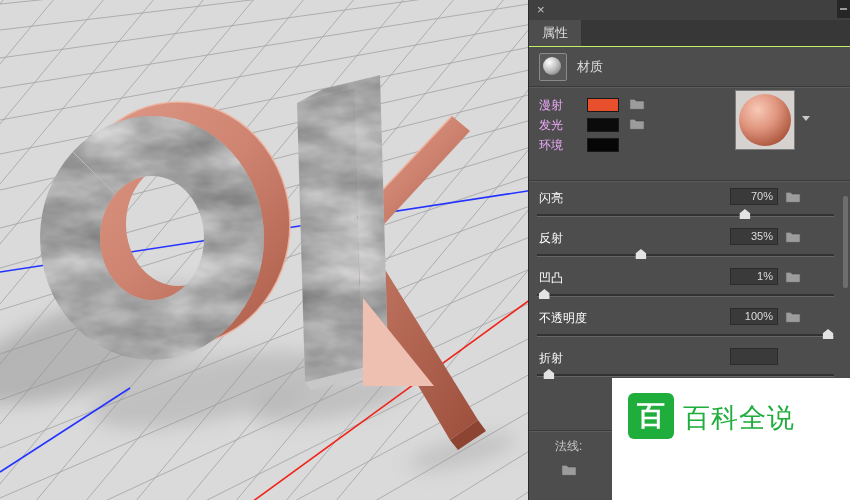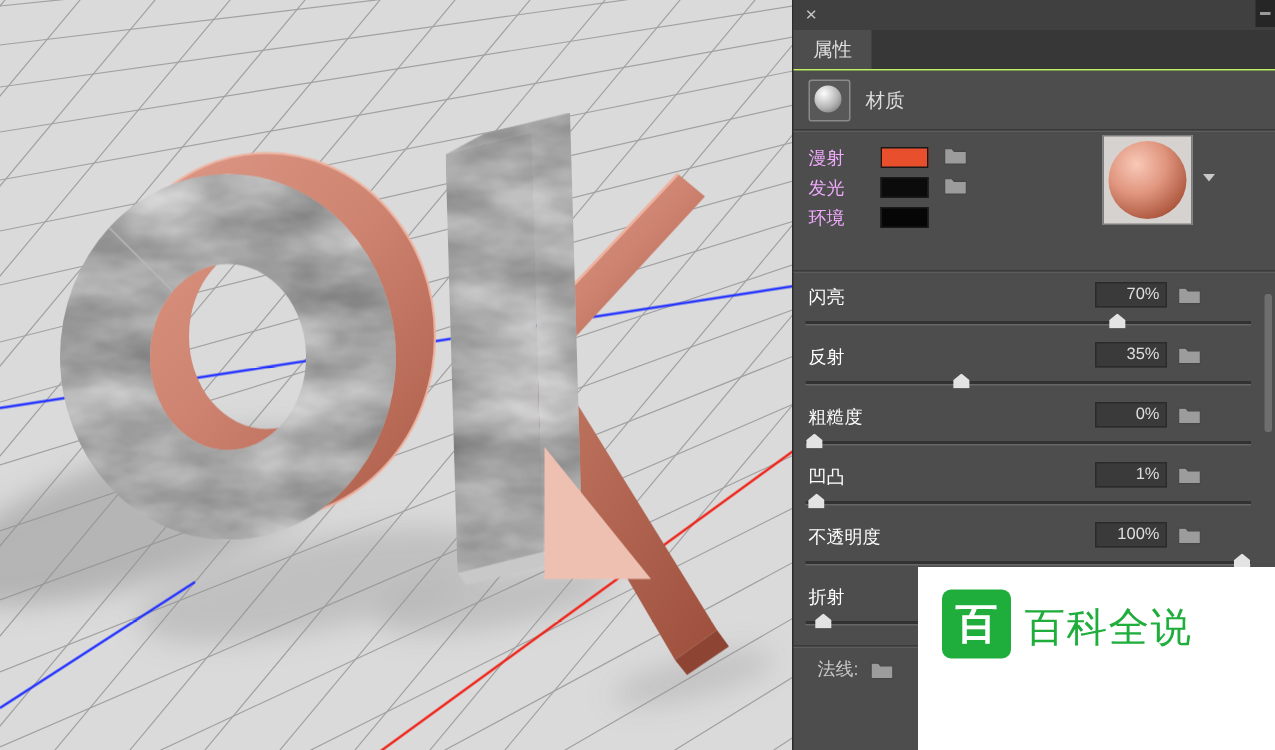--- a/index.html
+++ b/index.html
@@ -38,21 +38,21 @@
   .sliders{position:absolute;top:188px;left:0;right:0;}
   .sl-group{position:relative;height:40px;}
   .sl-label{position:absolute;left:10px;top:2px;font-size:12px;color:#ffffff;}
   .sl-value{position:absolute;left:186px;top:0;width:48px;height:17px;background:#3a3a3a;border:1px solid #2b2b2b;
         font-size:11px;color:#dedede;text-align:right;line-height:15px;padding-right:4px;box-sizing:border-box;margin-left:15px;}
   .sl-folder{position:absolute;left:256px;top:2px;}
   .sl-track{position:absolute;left:8px;right:16px;top:26px;height:2px;background:#323232;
         box-shadow:0 1px 0 rgba(255,255,255,.14);}
   .sl-thumb{position:absolute;top:-5px;width:11px;height:10px;background:#e3e3e3;
         clip-path:polygon(50% 0,100% 45%,100% 100%,0 100%,0 45%);transform:translateX(-50%);}
-  .normal-row{position:absolute;top:438px;left:16px;display:flex;gap:8px;align-items:center;}
+  .normal-row{position:absolute;top:438px;left:26px;display:flex;gap:8px;align-items:center;flex-direction:column;}
   .normal-label{font-size:12px;color:#c9c9c9;}
   .scrollbar{position:absolute;right:2px;top:196px;width:5px;height:92px;background:#747474;border-radius:2px;opacity:.85;}
   
   .watermark{position:absolute;left:612px;top:378px;width:238px;height:122px;background:#ffffff;z-index:10;}
   .wm-logo{position:absolute;left:16px;top:15px;width:46px;height:46px;background:#1fad3c;border-radius:6px;
         color:#fff;font-size:28px;font-weight:bold;display:flex;align-items:center;justify-content:center;}
   .wm-title{position:absolute;left:71px;top:22px;font-size:27px;font-weight:400;color:#1fad3c;letter-spacing:1px;text-align:center;}
   .wm-sub{position:absolute;left:29px;top:70px;font-size:23px;color:#a3a3a3;letter-spacing:4px;}
 </style>
 </head>
@@ -217,32 +217,20 @@
         <span class="sl-folder">
           <svg class="folder-ic" viewBox="0 0 16 13">
             <path d="M.8 12.4 V2.2 h4.9 l1.4 1.7 h8.1 v8.5 Z" fill="#9c9c9c" stroke="#454545" stroke-width=".7"></path>
             </svg>
         </span>
         <span class="sl-track">
           <span class="sl-thumb" style="left: 35%;"></span>
         </span>
       </div>
       <div class="sl-group">
-        <span class="sl-label">粗糙度</span>
-        <span class="sl-value">0%</span>
-        <span class="sl-folder">
-          <svg class="folder-ic" viewBox="0 0 16 13">
-            <path d="M.8 12.4 V2.2 h4.9 l1.4 1.7 h8.1 v8.5 Z" fill="#9c9c9c" stroke="#454545" stroke-width=".7"></path>
-            </svg>
-        </span>
-        <span class="sl-track">
-          <span class="sl-thumb" style="left: 2%;"></span>
-        </span>
-      </div>
-      <div class="sl-group">
         <span class="sl-label">凹凸</span>
         <span class="sl-value">1%</span>
         <span class="sl-folder">
           <svg class="folder-ic" viewBox="0 0 16 13">
             <path d="M.8 12.4 V2.2 h4.9 l1.4 1.7 h8.1 v8.5 Z" fill="#9c9c9c" stroke="#454545" stroke-width=".7"></path>
             </svg>
         </span>
         <span class="sl-track">
           <span class="sl-thumb" style="left: 2.5%;"></span>
         </span>

